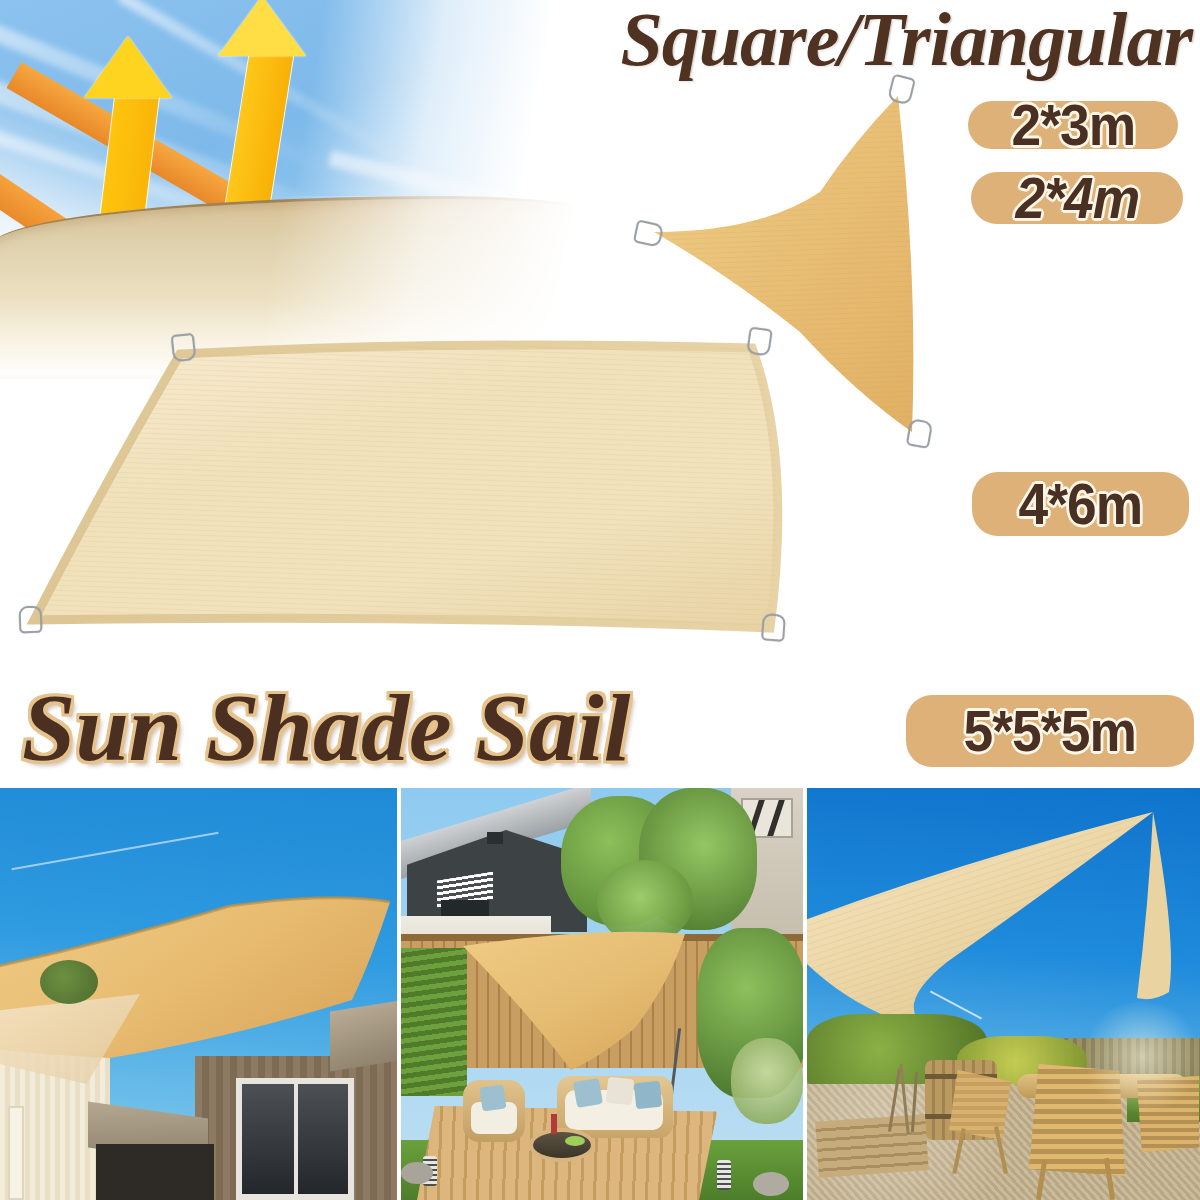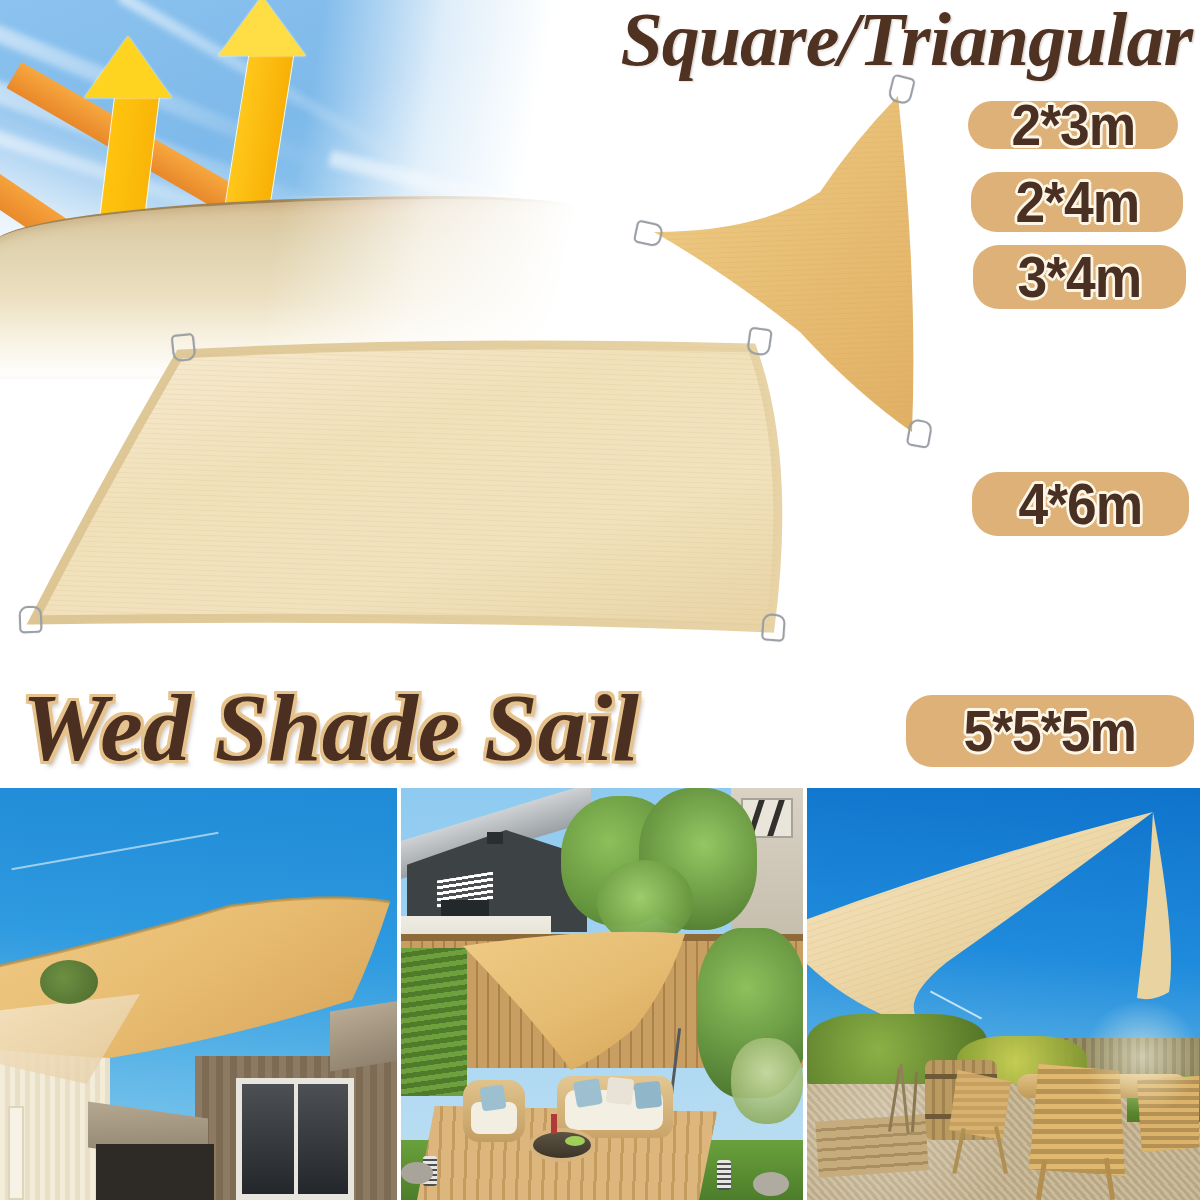--- a/index.html
+++ b/index.html
@@ -159,30 +159,27 @@
         </defs>
         <path d="M 170 16 Q 430 2 742 10 Q 782 120 760 290 Q 420 276 24 282 Q 92 150 170 16 Z" fill="url(#rectg)" stroke="url(#hemg)" stroke-width="9"></path>
         <path d="M 170 16 Q 430 2 742 10 Q 782 120 760 290 Q 420 276 24 282 Q 92 150 170 16 Z" fill="url(#weave2)"></path>
       </svg>
       <div class="dring" style="left:162px;top:-4px;transform:rotate(-6deg);"></div>
       <div class="dring" style="left:738px;top:-10px;transform:rotate(8deg);"></div>
       <div class="dring" style="left:9px;top:268px;transform:rotate(178deg);"></div>
       <div class="dring" style="left:752px;top:276px;transform:rotate(184deg);"></div>
     </div>
 
-    <div id="title-main">Wed Shade Sail</div>
+    <div id="title-main">Sun Shade Sail</div>
 
     <div class="badge" style="left:968px;top:101px;width:210px;height:48px;">
       <span class="badge-label">2*3m</span>
     </div>
-    <div class="badge" style="left:971px;top:172px;width:212px;height:60px;">
+    <div class="badge" style="left:971px;top:172px;width:212px;height:52px;font-style:italic;">
       <span class="badge-label">2*4m</span>
-    </div>
-    <div class="badge" style="left:973px;top:245px;width:213px;height:64px;">
-      <span class="badge-label">3*4m</span>
     </div>
     <div class="badge" style="left:972px;top:472px;width:217px;height:64px;text-align:center;">
       <span class="badge-label">4*6m</span>
     </div>
     <div class="badge" style="left:906px;top:695px;width:288px;height:72px;">
       <span class="badge-label">5*5*5m</span>
     </div>
   </div>
 
   <div id="photo-strip">

